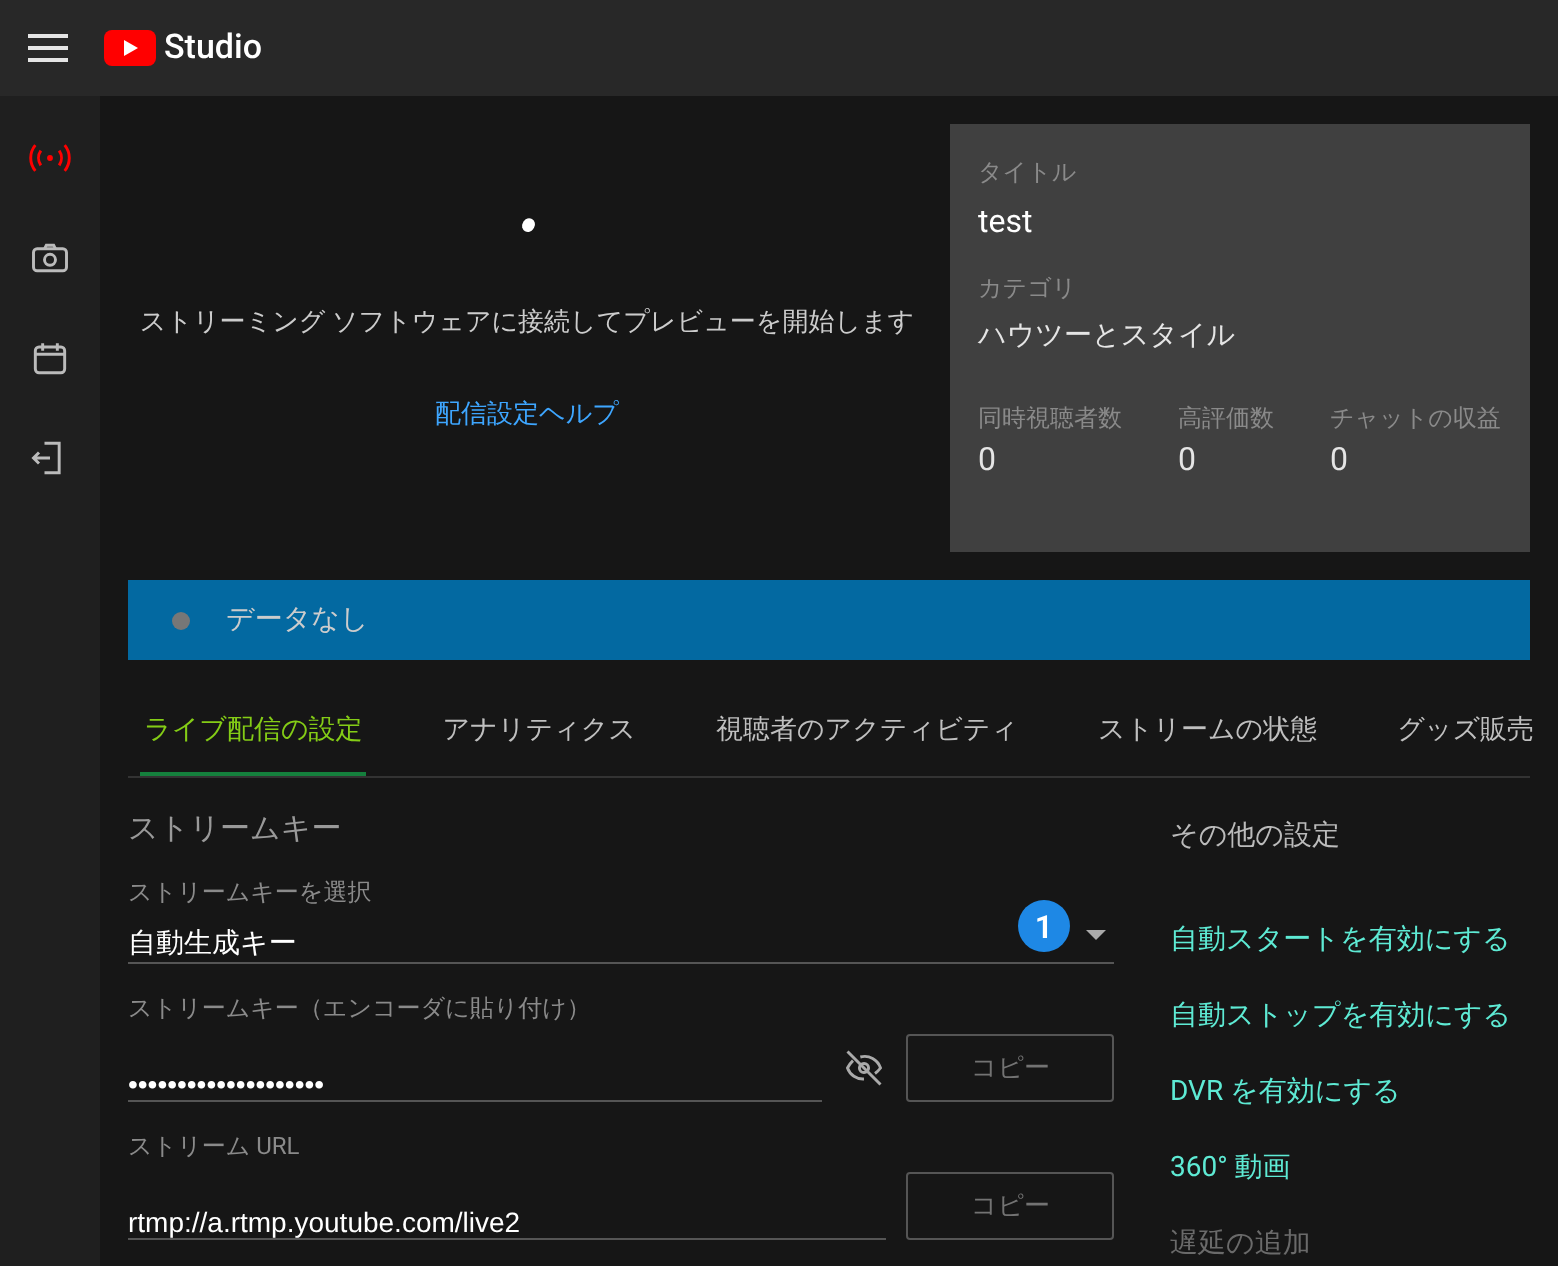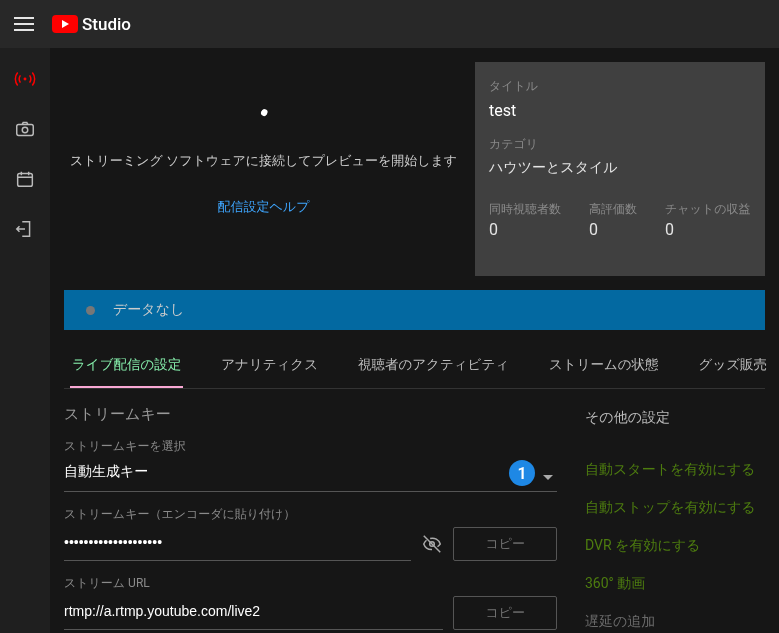--- a/index.html
+++ b/index.html
@@ -74,33 +74,33 @@
     display:flex; align-items:center; padding: 0 22px; gap:18px;
     color:#ccc; font-size:14px;
   }
   .statusbar .dot { width:9px; height:9px; border-radius:50%; background:#777; }
   
   .tabs {
     display:flex; gap: 36px; padding: 0 6px; margin-top: 14px;
     border-bottom: 1px solid #333; font-size: 13.5px;
   }
   .tab { padding: 12px 2px; color:#bfbfbf; cursor:pointer; white-space:nowrap; }
-  .tab.active { color:#86efac; border-bottom: 2px solid #f9a8d4; text-align: center; }
+  .tab.active { color:#84cc16; border-bottom: 2px solid #15803d; text-align: center; }
   
   .settings { display:flex; margin-top: 16px; gap: 28px; }
   .col-left { flex:1; }
   .col-right { width: 180px; display:flex; flex-direction:column; gap: 20px; padding-top: 4px; }
   .section-h { color:#999; font-size:15px; margin-bottom:14px; }
   .fieldwrap { position:relative; margin-bottom: 14px; }
   .fld-label { color:#8a8a8a; font-size:12px; margin-bottom:4px; display:block; }
   .row { display:flex; align-items:flex-end; gap:10px; }
   .fld {
     flex:1; background:transparent; border:none;
     border-bottom:1px solid #555; color:#fff; font-size:14px;
-    padding: 4px 0 10px 0; outline:none;
+    padding: 4px 0 0 0; outline:none;
   }
   .select-row { position: relative; }
   .dropdown-caret {
     width:0;height:0;border-left:5px solid transparent;border-right:5px solid transparent;
     border-top:5px solid #aaa; position:absolute; right:4px; bottom:12px;
   }
   .badge {
     position:absolute; right: 22px; bottom: 6px;
     width:26px;height:26px;border-radius:50%;background:#1e88e5;
     color:#fff;display:flex;align-items:center;justify-content:center;
@@ -109,21 +109,21 @@
   .btn-copy {
     background:transparent;border:1px solid #555;color:#737373;
     font-size:13px;height:34px;padding:0 31px;cursor:pointer;
     border-radius:2px; white-space:nowrap;
   }
   .eye-off {
     width:22px;height:22px;cursor:pointer;display:flex;align-items:center;justify-content:center;
     margin-bottom:6px;
   }
   .eye-off svg { stroke:#aaa; fill:none; stroke-width:1.6; }
-  .opt { color:#4d7c0f; font-size:14px; cursor:pointer; }
+  .opt { color:#5eead4; font-size:14px; cursor:pointer; }
   .opt.dim { color:#6a6a6a; }
 </style>
 </head>
 <body>
 
 <div class="header">
   <div class="menu-icon">
     <div></div>
       <div></div>
       <div></div>

